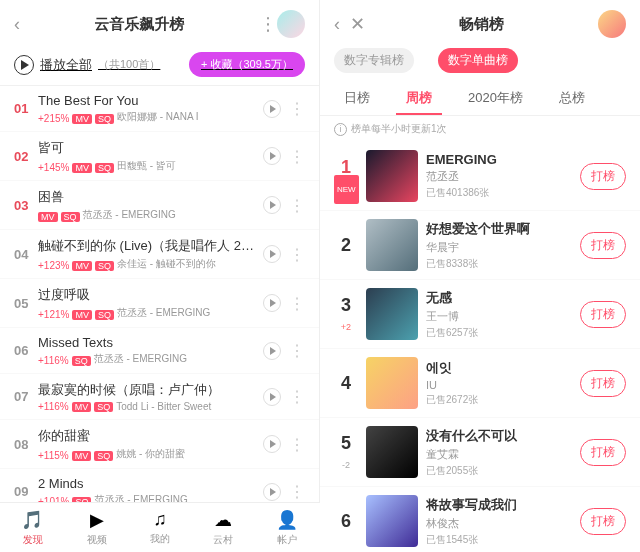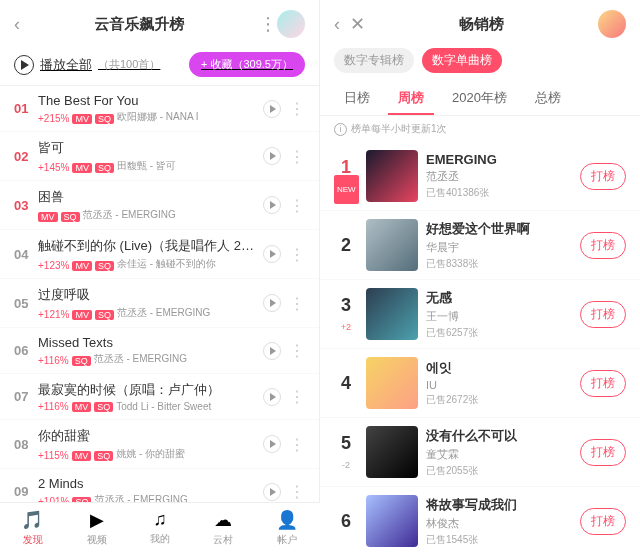--- a/index.html
+++ b/index.html
@@ -44,25 +44,25 @@
     .nav-icon.active { color: #e84b5a; }
 
     
     .right-panel { width: 320px; height: 552px; background: #fff; display: flex; flex-direction: column; }
     .right-header { display: flex; align-items: center; justify-content: space-between; padding: 10px 14px 6px; }
     .right-header-nav { display: flex; align-items: center; gap: 10px; }
     .right-header-title { font-size: 15px; font-weight: 600; color: #333; flex: 1; text-align: center; }
     .right-header-btn { font-size: 18px; color: #999; cursor: pointer; }
     .right-avatar { width: 28px; height: 28px; border-radius: 50%; background: linear-gradient(135deg, #fbd786, #f7797d); }
 
-    .right-tabs { display: flex; padding: 4px 14px; gap: 8px; }
+    .right-tabs { display: flex; padding: 4px 14px; gap: 24px; }
     .rtab { padding: 4px 10px; border-radius: 14px; font-size: 12px; color: #999; background: #f0f0f0; cursor: pointer; border: none; }
     .rtab.active { background: #ff4e6a; color: #fff; }
 
-    .period-tabs { display: flex; align-items: center; padding: 6px 14px 0; border-bottom: 1px solid #f0f0f0; gap: 8px; }
+    .period-tabs { display: flex; align-items: center; padding: 6px 14px 0; border-bottom: 1px solid #f0f0f0; gap: 16px; }
     .ptab { padding: 6px 10px; font-size: 13px; color: #666; cursor: pointer; border-bottom: 2px solid transparent; }
     .ptab.active { color: #ff4e6a; border-bottom: 2px solid #ff4e6a; font-weight: 600; }
 
     .update-notice { padding: 6px 14px; font-size: 10px; color: #aaa; display: flex; align-items: center; gap: 4px; }
     .info-icon { width: 13px; height: 13px; border-radius: 50%; border: 1px solid #aaa; display: flex; align-items: center; justify-content: center; font-size: 9px; color: #aaa; }
 
     .chart-list { flex: 1; overflow-y: auto; padding-bottom: 10px; }
     .chart-item { display: flex; align-items: center; padding: 8px 14px; gap: 8px; border-bottom: 1px solid #f8f8f8; }
     .chart-rank-col { width: 24px; text-align: center; flex-shrink: 0; }
     .chart-rank-num { font-size: 18px; font-weight: 700; color: #333; }

